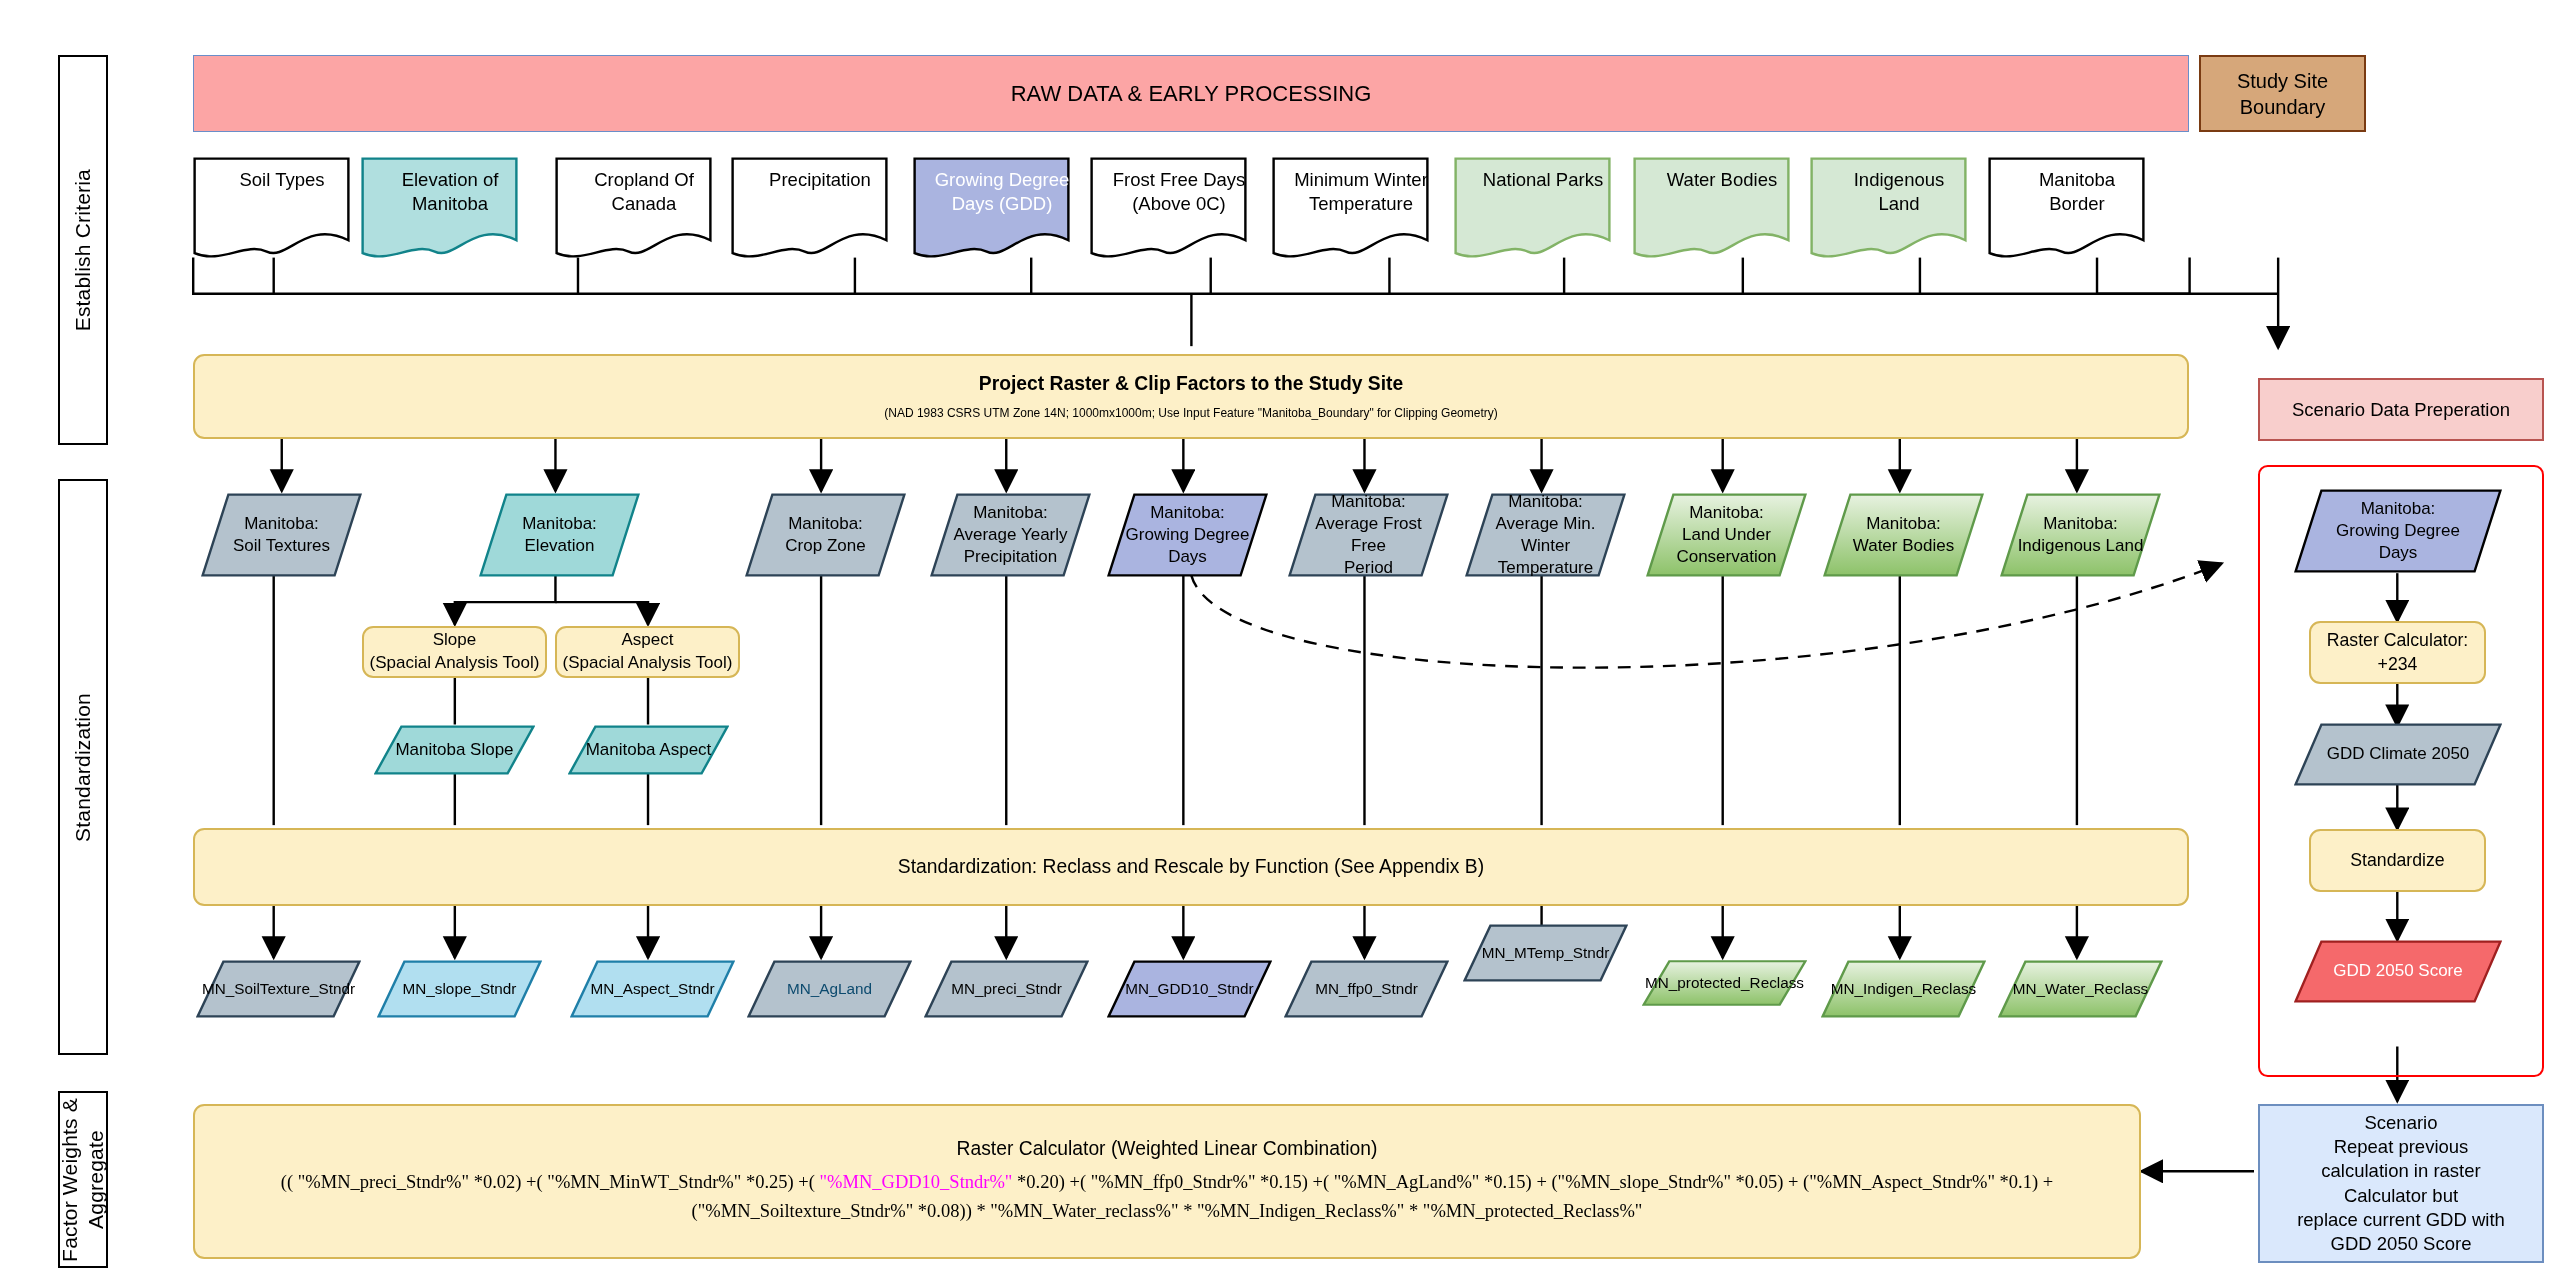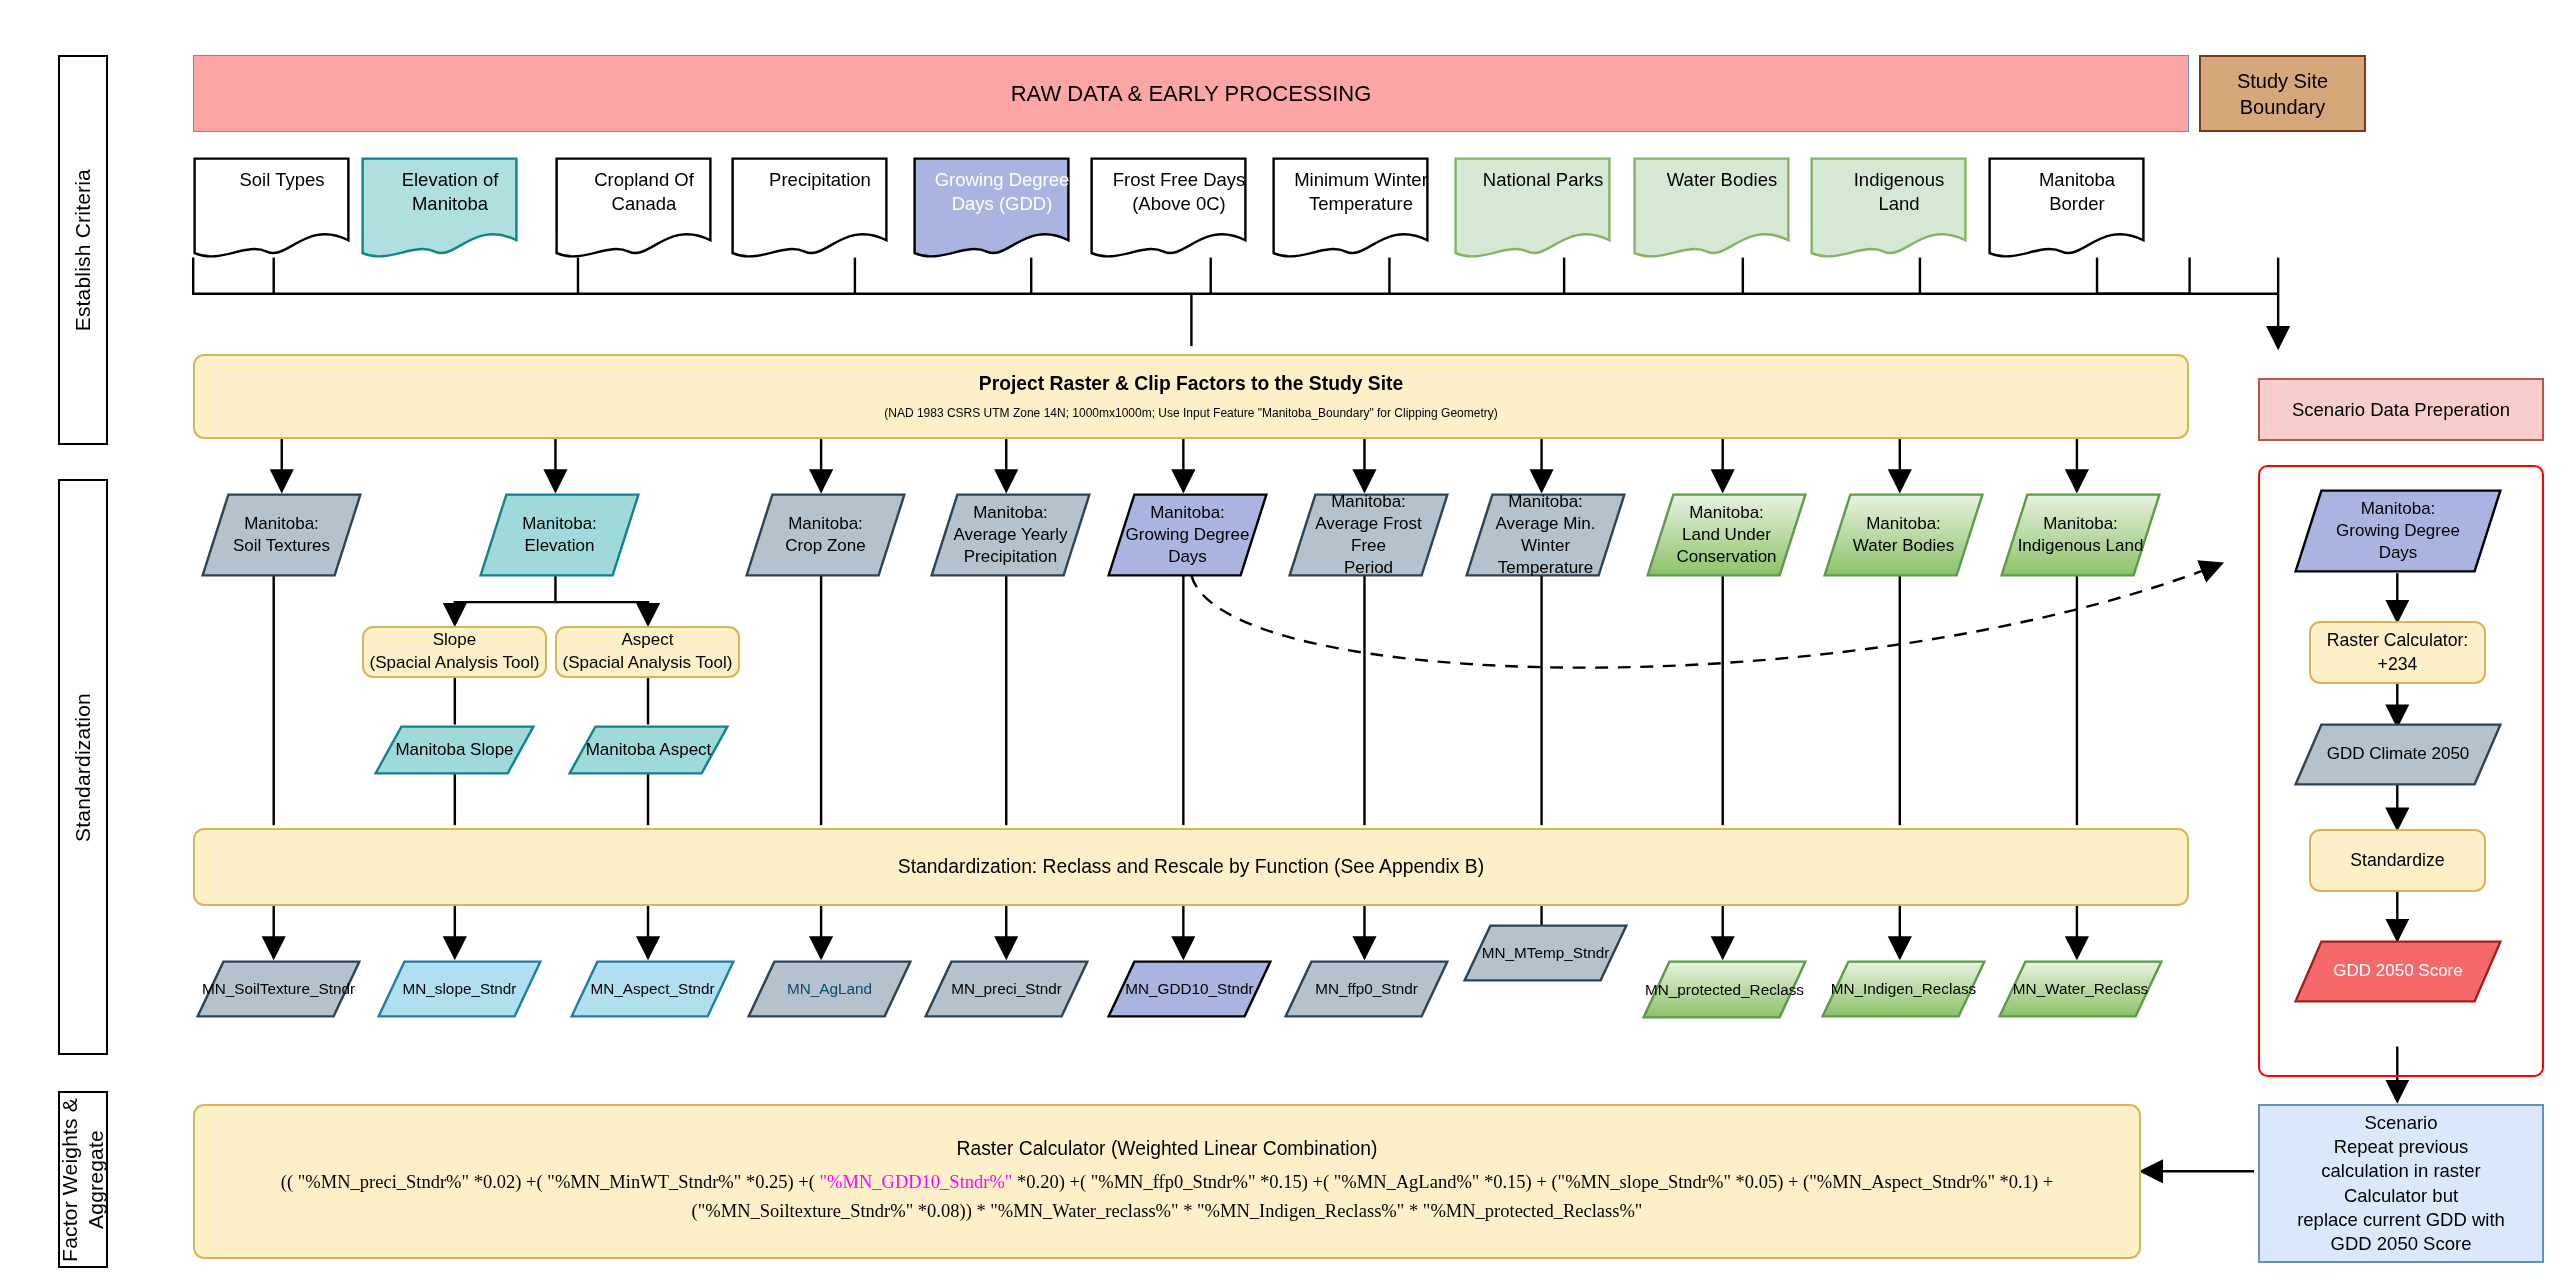--- a/index.html
+++ b/index.html
@@ -497,21 +497,21 @@
           <path d="M34,2 L203,2 L171,70 L2,70 Z" fill="#b4c2cd" stroke="#2d4356" stroke-width="3"></path>
         </svg>
         <div class="paralabel small" style="white-space: pre-line; color: rgb(0, 0, 0);">MN_ffp0_Stndr</div>
       </div>
       <div class="para" style="left: 1463px; top: 924px; width: 165px; height: 58px;">
         <svg viewBox="0 0 205 72" preserveAspectRatio="none">
           <path d="M34,2 L203,2 L171,70 L2,70 Z" fill="#b4c2cd" stroke="#2d4356" stroke-width="3"></path>
         </svg>
         <div class="paralabel small" style="white-space: pre-line; color: rgb(0, 0, 0);">MN_MTemp_Stndr</div>
       </div>
-      <div class="para" style="left: 1642px; top: 960px; width: 165px; height: 59px;">
+      <div class="para" style="left: 1642px; top: 960px; width: 165px; height: 46px;">
         <svg viewBox="0 0 205 72" preserveAspectRatio="none">
           <defs>
             <linearGradient id="g20" x1="0" y1="0" x2="0" y2="1">
               <stop offset="0%" stop-color="#e7f2e0"></stop>
               <stop offset="100%" stop-color="#8dc269"></stop>
             </linearGradient>
           </defs>
           <path d="M34,2 L203,2 L171,70 L2,70 Z" fill="url(#g20)" stroke="#5f9a4a" stroke-width="3"></path>
         </svg>
         <div class="paralabel small" style="white-space: pre-line; color: rgb(0, 0, 0);">MN_protected_Reclass</div>

